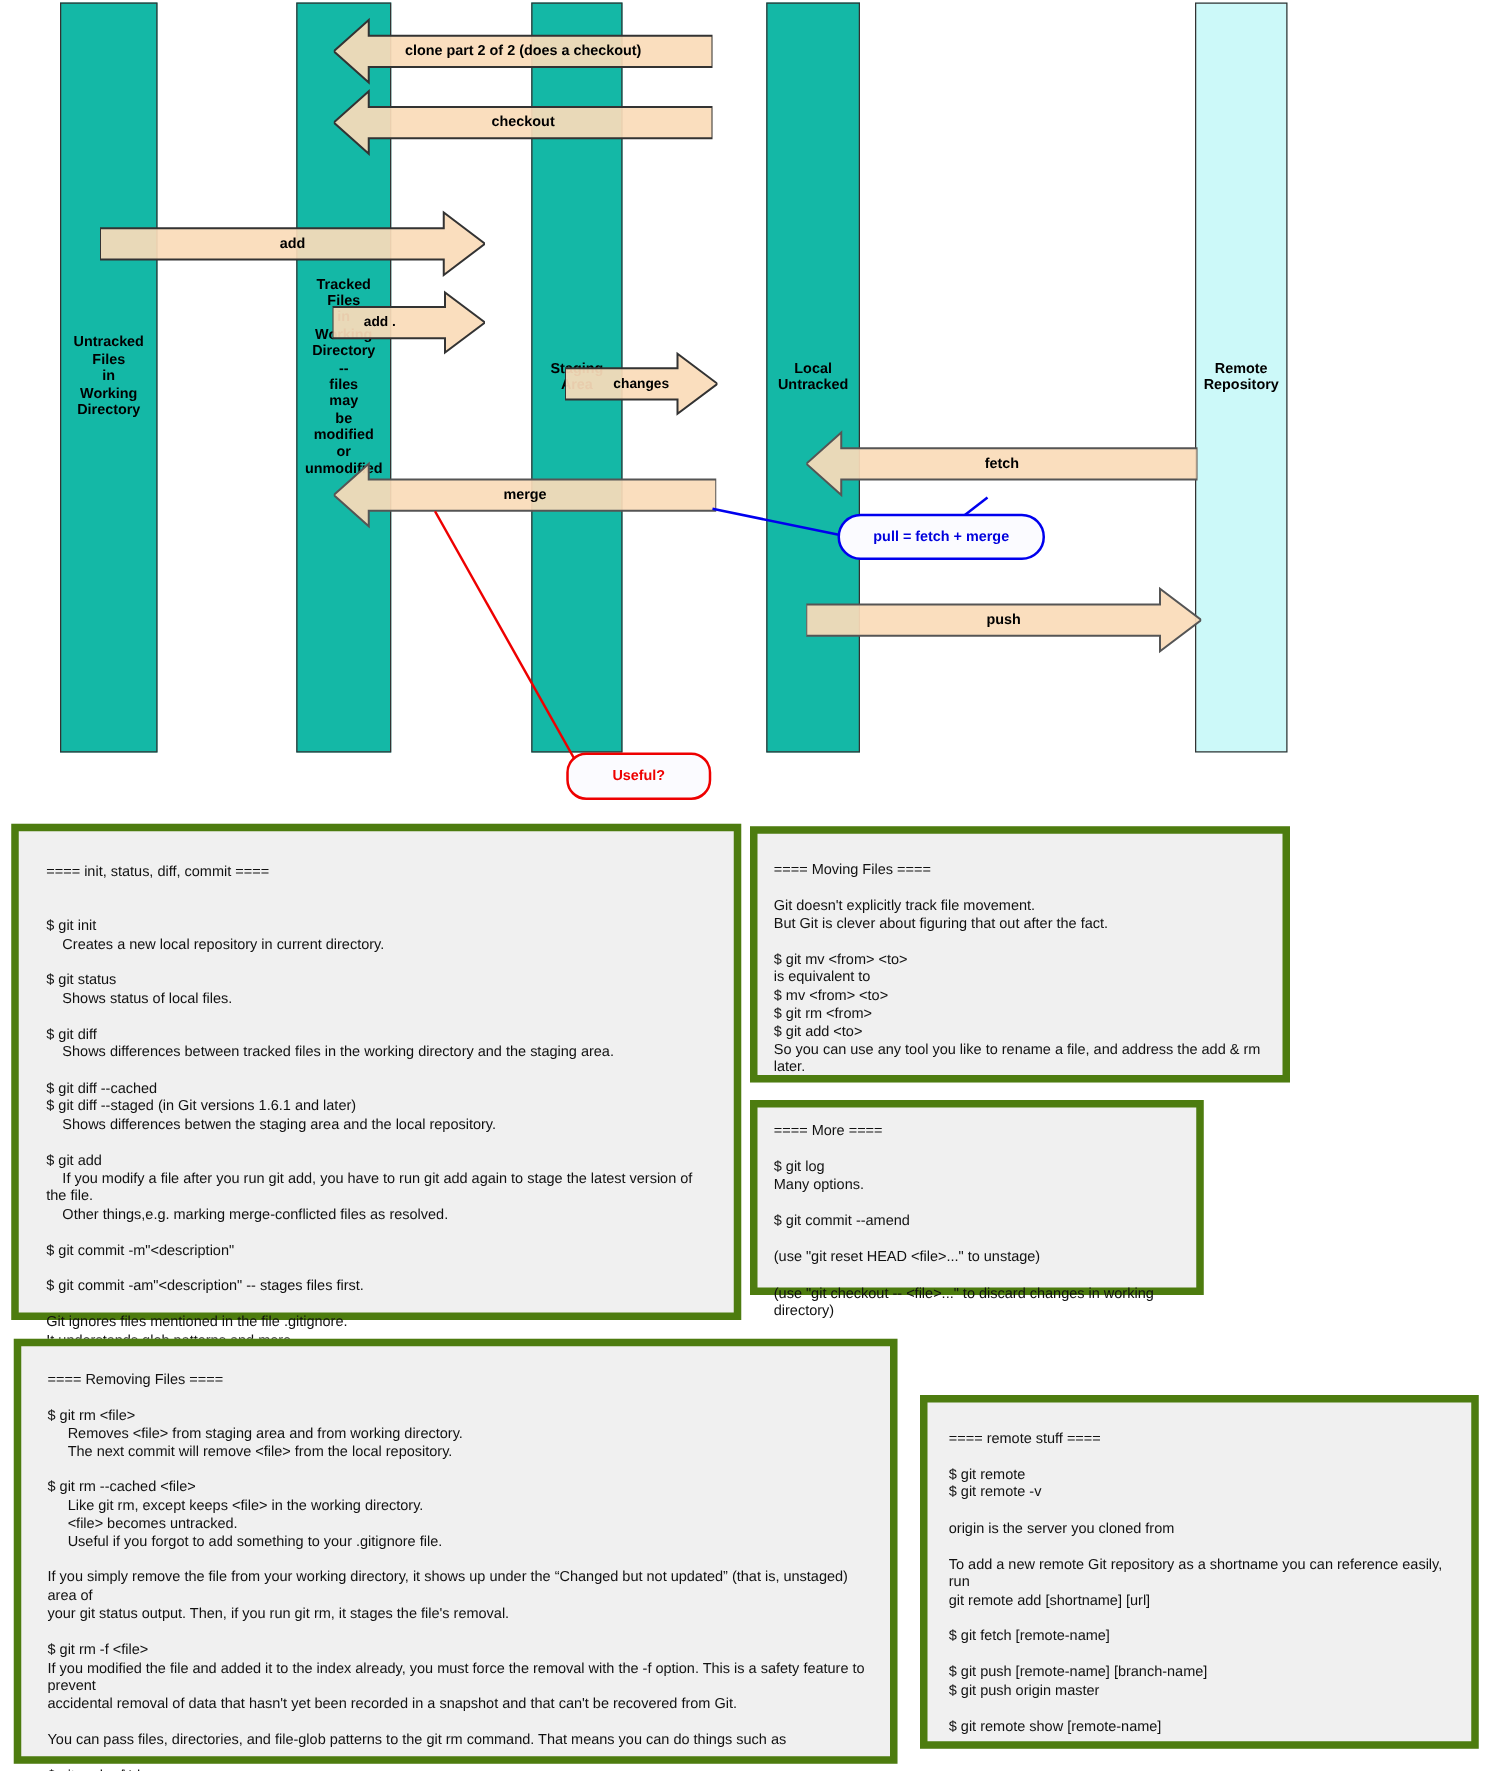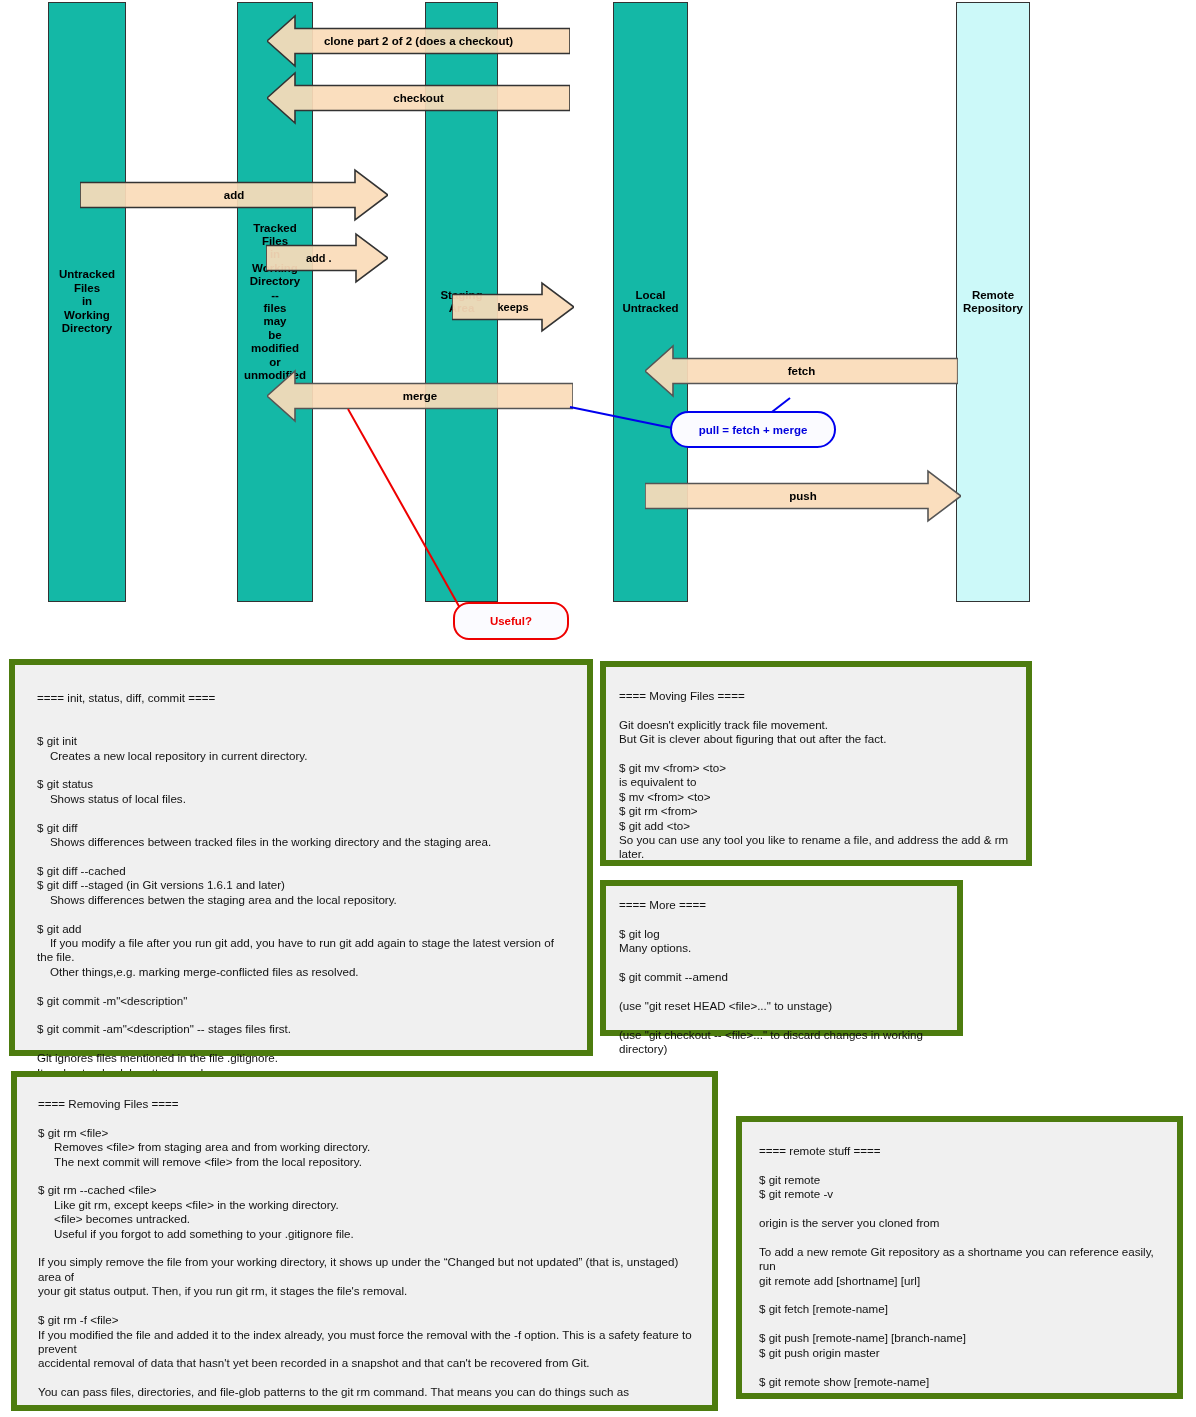--- a/index.html
+++ b/index.html
@@ -109,28 +109,28 @@
     <svg width="308" height="54" viewBox="0 0 308 54">
       <polygon points="0,14.5 275,14.5 275,2 308,27 275,52 275,39.5 0,39.5" fill="#fadcb9" fill-opacity="0.93" stroke="#333" stroke-width="1.6"></polygon>
     </svg>
     <div class="arrow-label">add</div>
   </div>
 
   <div class="arrow-wrap" style="left:266px;top:232px;width:122px;height:52px;">
     <svg width="122" height="52" viewBox="0 0 122 52">
       <polygon points="0,13.5 90,13.5 90,2 122,26 90,50 90,38.5 0,38.5" fill="#fadcb9" fill-opacity="0.93" stroke="#333" stroke-width="1.6"></polygon>
     </svg>
-    <div class="arrow-label small" style="justify-content:flex-start;padding-left:40px;">add   .</div>
+    <div class="arrow-label small" style="justify-content:flex-start;padding-left:25px;">add   .</div>
   </div>
 
   <div class="arrow-wrap" style="left:452px;top:281px;width:122px;height:52px;">
     <svg width="122" height="52" viewBox="0 0 122 52">
       <polygon points="0,13.5 90,13.5 90,2 122,26 90,50 90,38.5 0,38.5" fill="#fadcb9" fill-opacity="0.93" stroke="#333" stroke-width="1.6"></polygon>
     </svg>
-    <div class="arrow-label small" style="padding-right:14px;">keeps</div>
+    <div class="arrow-label small" style="padding-right:14px;">changes</div>
   </div>
 
   <div class="arrow-wrap" style="left:645px;top:344px;width:313px;height:54px;">
     <svg width="313" height="54" viewBox="0 0 313 54">
       <polygon points="0,27 28,2 28,14.5 313,14.5 313,39.5 28,39.5 28,52" fill="#fadcb9" fill-opacity="0.93" stroke="#555" stroke-width="1.6"></polygon>
     </svg>
     <div class="arrow-label">fetch</div>
   </div>
 
   <div class="arrow-wrap" style="left:267px;top:369px;width:306px;height:54px;">

